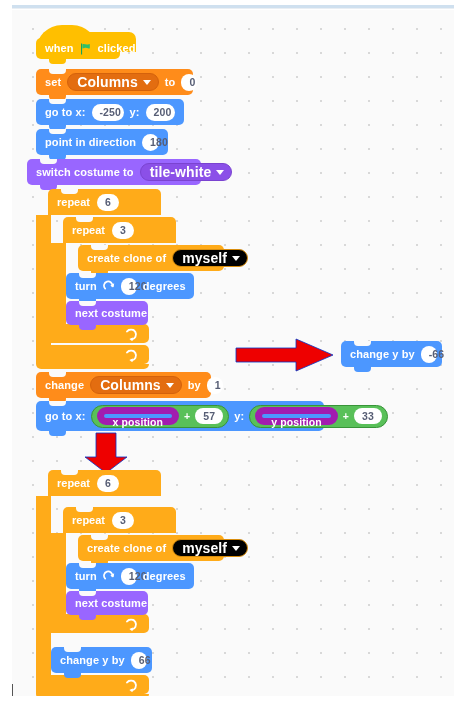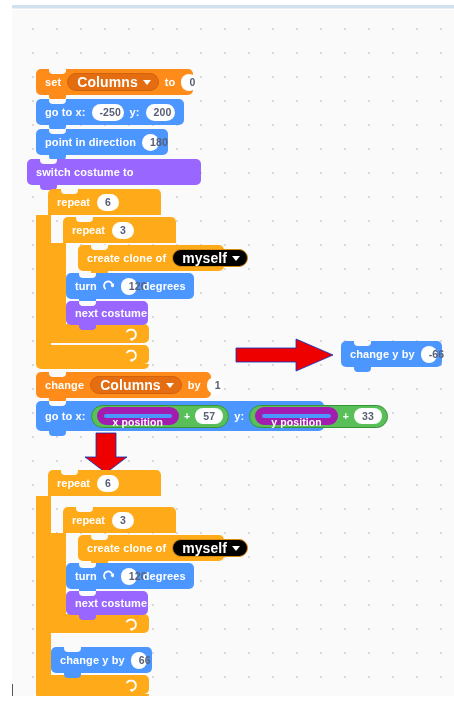--- a/index.html
+++ b/index.html
@@ -244,20 +244,32 @@
 
 <div id="topbar">
   <div class="rule"></div>
   <div class="rule-cap"></div>
 </div>
 
 <div id="gutter"></div>
 
 <div id="canvas">
 
+  <div class="block hat c-events tab" style="left:24px; top:28px; width:84px; height:21px;">
+    <div class="dome"></div>
+    <div class="dome2"></div>
+    <span class="lbl" style="position:relative;">when</span>
+    <span class="green-flag" style="position:relative;">
+      <svg viewBox="0 0 12 12" width="12" height="12">
+        <rect x="1" y="0.5" width="1.1" height="11" fill="#1aa35a"></rect>
+        <path d="M2.4 1.2 C4.2 0.2 6 2.2 7.8 1.4 L9.8 0.9 L9.8 5.2 C8 6 6.2 4.2 4.4 5 L2.4 5.6 Z" fill="#2cc06b"></path>
+      </svg>
+    </span>
+    <span class="lbl" style="position:relative;">clicked</span>
+  </div>
 
   <div class="block c-vars notch tab" style="left:24px; top:59px; width:157px; height:26px;">
     <span class="lbl">set</span>
     <span class="dd dd-vars">
       <span>Columns</span>
       <span class="caret"></span>
     </span>
     <span class="lbl">to</span>
     <span class="oval">0</span>
   </div>
@@ -269,20 +281,24 @@
     <span class="oval">200</span>
   </div>
 
   <div class="block c-motion notch tab" style="left:24px; top:119px; width:132px; height:26px;">
     <span class="lbl">point in direction</span>
     <span class="oval">180</span>
   </div>
 
   <div class="block c-looks notch tab" style="left:15px; top:149px; width:174px; height:26px;">
     <span class="lbl">switch costume to</span>
+    <span class="dd dd-looks">
+      <span>tile-white</span>
+      <span class="caret"></span>
+    </span>
   </div>
 
   <div class="cblock-top notch c-control" style="left:24px; top:179px; width:113px; height:26px;">
     <span class="lbl">repeat</span>
     <span class="oval">6</span>
   </div>
   <div class="cblock-spine" style="left:24px; top:205px; width:15px; height:130px;"></div>
   <div class="cblock-foot" style="left:24px; top:335px; width:113px; height:19px;">
     <span class="loop-arrow">
       <svg viewBox="0 0 13 13" width="13" height="13">

